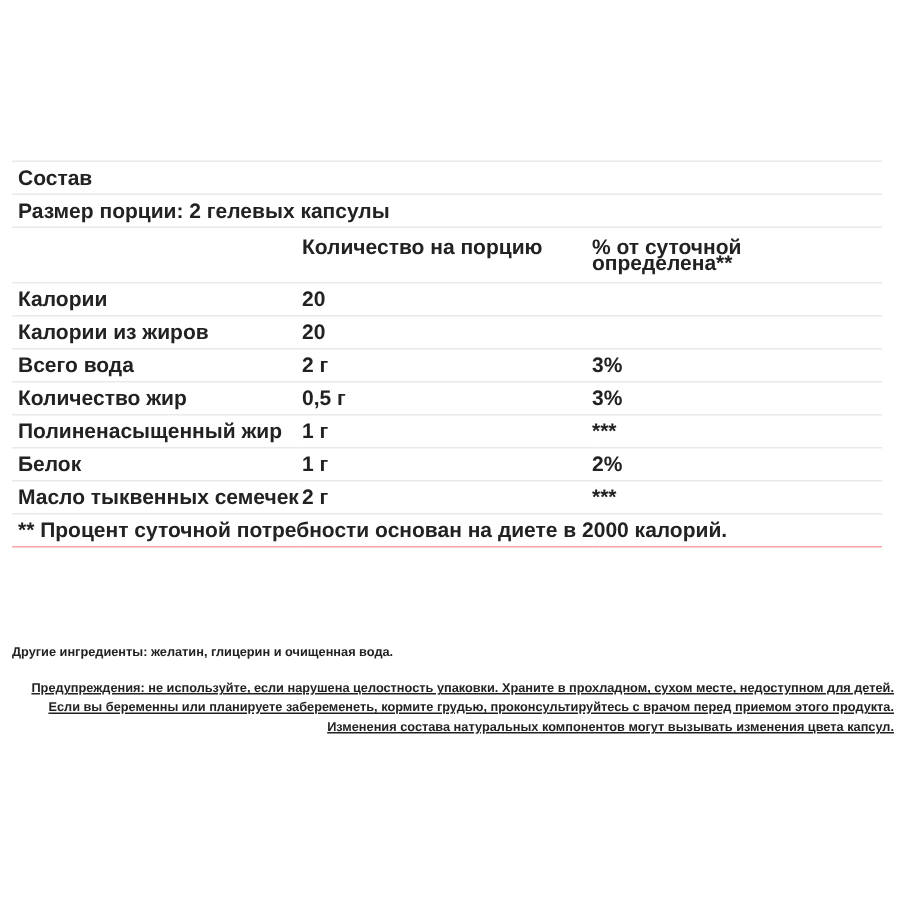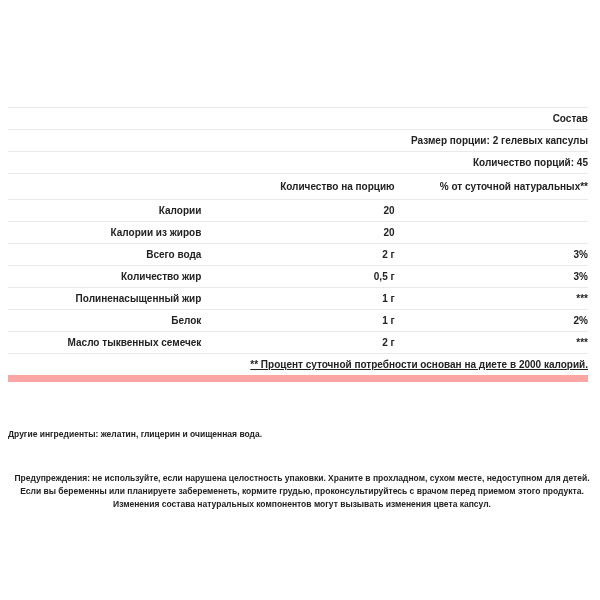--- a/index.html
+++ b/index.html
@@ -26,26 +26,25 @@
     position: absolute;
     left: 8px;
     top: 107px;
     width: 580px;
     border-collapse: collapse;
     table-layout: fixed;
   }
   .facts-table td {
     border-top: 1px solid #e9e9e9;
     padding: 5px 0 5px 0;
-    font-size: 10px;
+    font-size: 14px;
     font-weight: bold;
     line-height: 11px;
     color: #222222;
     vertical-align: top;
-    text-align: right;
   }
   .col-label  { width: 413px; padding-left: 4px !important; }
   .col-amount { width: 87px; }
   .col-dv     { width: 76px; }
 
   .row-plain td { padding: 5px 0 5px 0; }
 
   
   .row-colhead td {
     padding-top: 7px;
@@ -55,69 +54,67 @@
 
   
   .row-item .col-label { padding-left: 4px !important; }
 
   
   .row-note td {
     padding-top: 5px;
     padding-bottom: 5px;
     padding-left: 4px;
   }
-  .row-note td.last { border-bottom: 7px solid #fca5a5; text-decoration: underline; }
+  .row-note td.last { border-bottom: 1px solid #fca5a5; }
 
   
   .other-ingredients {
     position: absolute;
     left: 8px;
     top: 428px;
     width: 584px;
     font-size: 8.5px;
     font-weight: bold;
     line-height: 12px;
     color: #222222;
   }
   .warnings {
     position: absolute;
     left: 8px;
-    top: 472px;
+    top: 452px;
     width: 588px;
     font-size: 8.5px;
     font-weight: bold;
     line-height: 13px;
     color: #222222;
-    text-align: center;
+    text-align: right;
+    text-decoration: underline;
   }
 </style>
 </head>
 <body>
 
 <div class="page">
 
   <table class="facts-table">
     <tbody>
 
       <tr class="row-plain">
         <td class="col-label" colspan="3">Состав</td>
       </tr>
 
       <tr class="row-plain">
         <td class="col-label" colspan="3">Размер порции: 2 гелевых капсулы</td>
       </tr>
 
-      <tr class="row-plain">
-        <td class="col-label" colspan="3">Количество порций: 45</td>
-      </tr>
 
       <tr class="row-colhead">
         <td class="col-label"></td>
         <td class="col-amount">Количество на порцию</td>
-        <td class="col-dv">% от суточной натуральных**</td>
+        <td class="col-dv">% от суточной определена**</td>
       </tr>
 
       <tr class="row-item">
         <td class="col-label">Калории</td>
         <td class="col-amount">20</td>
         <td class="col-dv"></td>
       </tr>
 
       <tr class="row-item">
         <td class="col-label">Калории из жиров</td>

